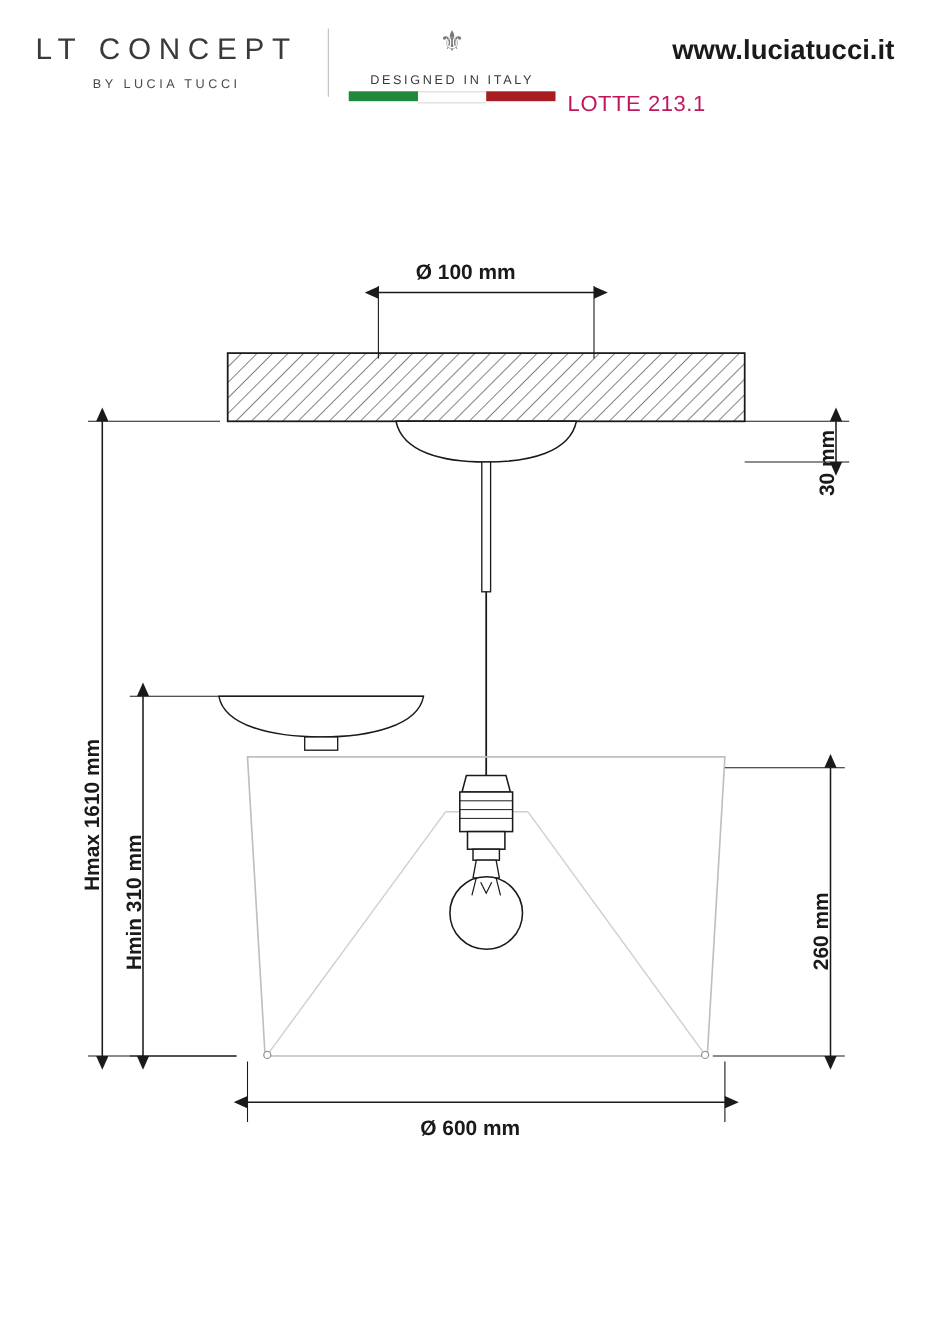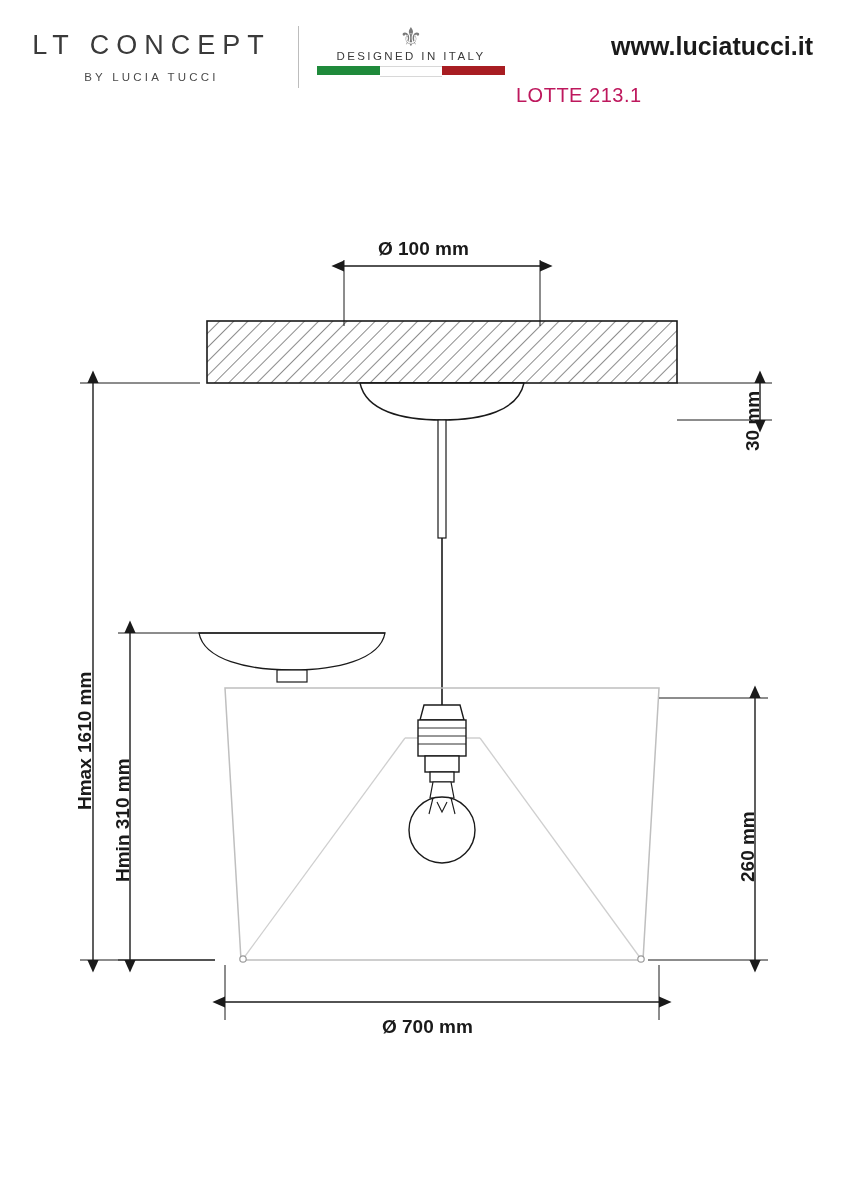--- a/index.html
+++ b/index.html
@@ -55,21 +55,21 @@
     left: 315px; top: 24px;
     width: 192px;
   }
   .lily {
     text-align: center;
     font-size: 26px;
     line-height: 26px;
     color: #7a7a7a;
   }
   .designed-text {
-    margin-top: 0;
+    margin-top: 17px;
     text-align: center;
     font-size: 11.5px;
     letter-spacing: 2.4px;
     color: #3a3a3a;
     white-space: nowrap;
   }
   .flag {
     margin: 4px auto 0 auto;
     width: 188px;
     height: 9px;
@@ -220,14 +220,14 @@
   <div class="lbl" style="left:378px; top:108px;">Ø 100 mm</div>
 
   <div class="lbl vert" style="left:742px; top:321px;">30 mm</div>
 
   <div class="lbl vert" style="left:737px; top:752px;">260 mm</div>
 
   <div class="lbl vert" style="left:74px; top:680px;">Hmax 1610 mm</div>
 
   <div class="lbl vert" style="left:112px; top:752px;">Hmin 310 mm</div>
 
-  <div class="lbl" style="left:382px; top:886px;">Ø 700 mm</div>
+  <div class="lbl" style="left:382px; top:886px;">Ø 600 mm</div>
 </div>
 
 </body></html>

